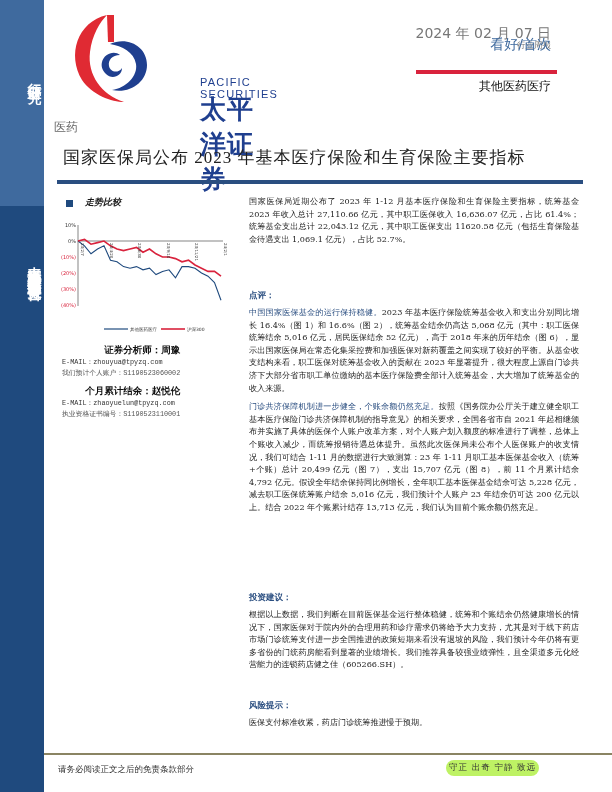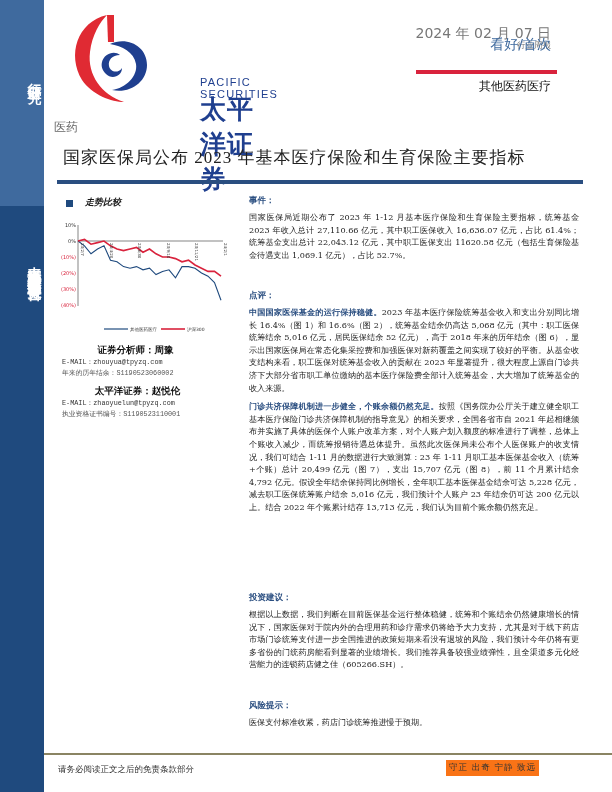--- a/index.html
+++ b/index.html
@@ -35,25 +35,25 @@
   .chart { position: absolute; left: 58px; top: 213px; width: 180px; height: 125px; }
 
   .analyst { position: absolute; left: 62px; font-size: 6.8px; color: #333; line-height: 11px; font-family: "Liberation Mono", monospace; }
   .analyst .name { font-size: 9.5px; font-weight: bold; color: #111; font-family: "DejaVu Serif", serif; line-height: 14px; text-align: right; }
   .analyst .lic { color: #555; }
 
   
   .col-right { position: absolute; left: 249px; width: 330px; }
   .heading { font-size: 8.5px; font-weight: bold; color: #2a4e80; font-family: "DejaVu Serif", serif; margin-bottom: 4px; }
   .para { font-size: 8.1px; line-height: 12.6px; color: #222; text-align: justify; font-family: "DejaVu Serif", serif; }
-  .lead { color: #2a4e80; font-weight: bold; }
+  .lead { color: #2a4e80; font-weight: normal; }
 
   .footer-rule { position: absolute; left: 44px; top: 753px; width: 568px; height: 2px; background: #8a8463; }
   .footer-left { position: absolute; left: 58px; top: 764px; font-size: 8.5px; color: #333; font-family: "DejaVu Serif", serif; }
-  .footer-right { position: absolute; left: 446px; top: 760px; padding: 2px 3px; font-size: 8.5px; color: #333; background: #f97316; letter-spacing: 1px; font-family: "DejaVu Serif", serif; }
+  .footer-right { position: absolute; left: 446px; top: 760px; padding: 2px 3px; font-size: 8.5px; color: #333; background: #bef264; letter-spacing: 1px; font-family: "DejaVu Serif", serif; border-radius: 8px; }
 </style>
 </head>
 <body>
 
 <div class="sidebar-top"></div>
 <div class="sidebar-bottom"></div>
 <div class="vtext top">行业研究</div>
 <div class="vtext bottom">太平洋证券股份有限公司证券研究报告</div>
 
 <div class="logo">
@@ -107,30 +107,29 @@
     <line x1="46" y1="116" x2="70" y2="116" stroke="#1f4a7e" stroke-width="1.2"></line>
     <text x="72" y="118" font-size="4.5" fill="#333">其他医药医疗</text>
     <line x1="103" y1="116" x2="127" y2="116" stroke="#d9233d" stroke-width="1.6"></line>
     <text x="129" y="118" font-size="4.5" fill="#333">沪深300</text>
   </svg>
 </div>
 
 <div class="analyst" style="top:343px;">
   <div class="name">证券分析师：周豫</div>
   <div>E-MAIL：zhouyua@tpyzq.com</div>
-  <div class="lic">年来的历年结余：S1190523060002</div>
+  <div class="lic">我们预计个人账户：S1190523060002</div>
 </div>
 <div class="analyst" style="top:384px;">
-  <div class="name">太平洋证券：赵悦伦</div>
+  <div class="name">个月累计结余：赵悦伦</div>
   <div>E-MAIL：zhaoyuelun@tpyzq.com</div>
   <div class="lic">执业资格证书编号：S1190523110001</div>
 </div>
 
 <div class="col-right" style="top:195px;">
-  <div class="heading">事件：</div>
   <div class="para">国家医保局近期公布了 2023 年 1-12 月基本医疗保险和生育保险主要指标，统筹基金 2023 年收入总计 27,110.66 亿元，其中职工医保收入 16,636.07 亿元，占比 61.4%；统筹基金支出总计 22,043.12 亿元，其中职工医保支出 11620.58 亿元（包括生育保险基金待遇支出 1,069.1 亿元），占比 52.7%。</div>
 </div>
 
 <div class="col-right" style="top:290px;">
   <div class="heading">点评：</div>
   <div class="para"><span class="lead">中国国家医保基金的运行保持稳健。</span><span>2023 年基本医疗保险统筹基金收入和支出分别同比增长 16.4%（图 1）和 16.6%（图 2），统筹基金结余仍高达 5,068 亿元（其中：职工医保统筹结余 5,016 亿元，居民医保结余 52 亿元），高于 2018 年来的历年结余（图 6），显示出国家医保局在常态化集采控费和加强医保对新药覆盖之间实现了较好的平衡。从基金收支结构来看，职工医保对统筹基金收入的贡献在 2023 年显著提升，很大程度上源自门诊共济下大部分省市职工单位缴纳的基本医疗保险费全部计入统筹基金，大大增加了统筹基金的收入来源。</span></div>
   <div class="para" style="margin-top:6px;"><span class="lead">门诊共济保障机制进一步健全，个账余额仍然充足。</span><span>按照《国务院办公厅关于建立健全职工基本医疗保险门诊共济保障机制的指导意见》的相关要求，全国各省市自 2021 年起相继颁布并实施了具体的医保个人账户改革方案，对个人账户划入额度的标准进行了调整，总体上个账收入减少，而统筹报销待遇总体提升。虽然此次医保局未公布个人医保账户的收支情况，我们可结合 1-11 月的数据进行大致测算：23 年 1-11 月职工基本医保基金收入（统筹+个账）总计 20,499 亿元（图 7），支出 15,707 亿元（图 8），前 11 个月累计结余 4,792 亿元。假设全年结余保持同比例增长，全年职工基本医保基金结余可达 5,228 亿元，减去职工医保统筹账户结余 5,016 亿元，我们预计个人账户 23 年结余仍可达 200 亿元以上。结合 2022 年个账累计结存 13,713 亿元，我们认为目前个账余额仍然充足。</span></div>
 </div>
 
 <div class="col-right" style="top:592px;">

